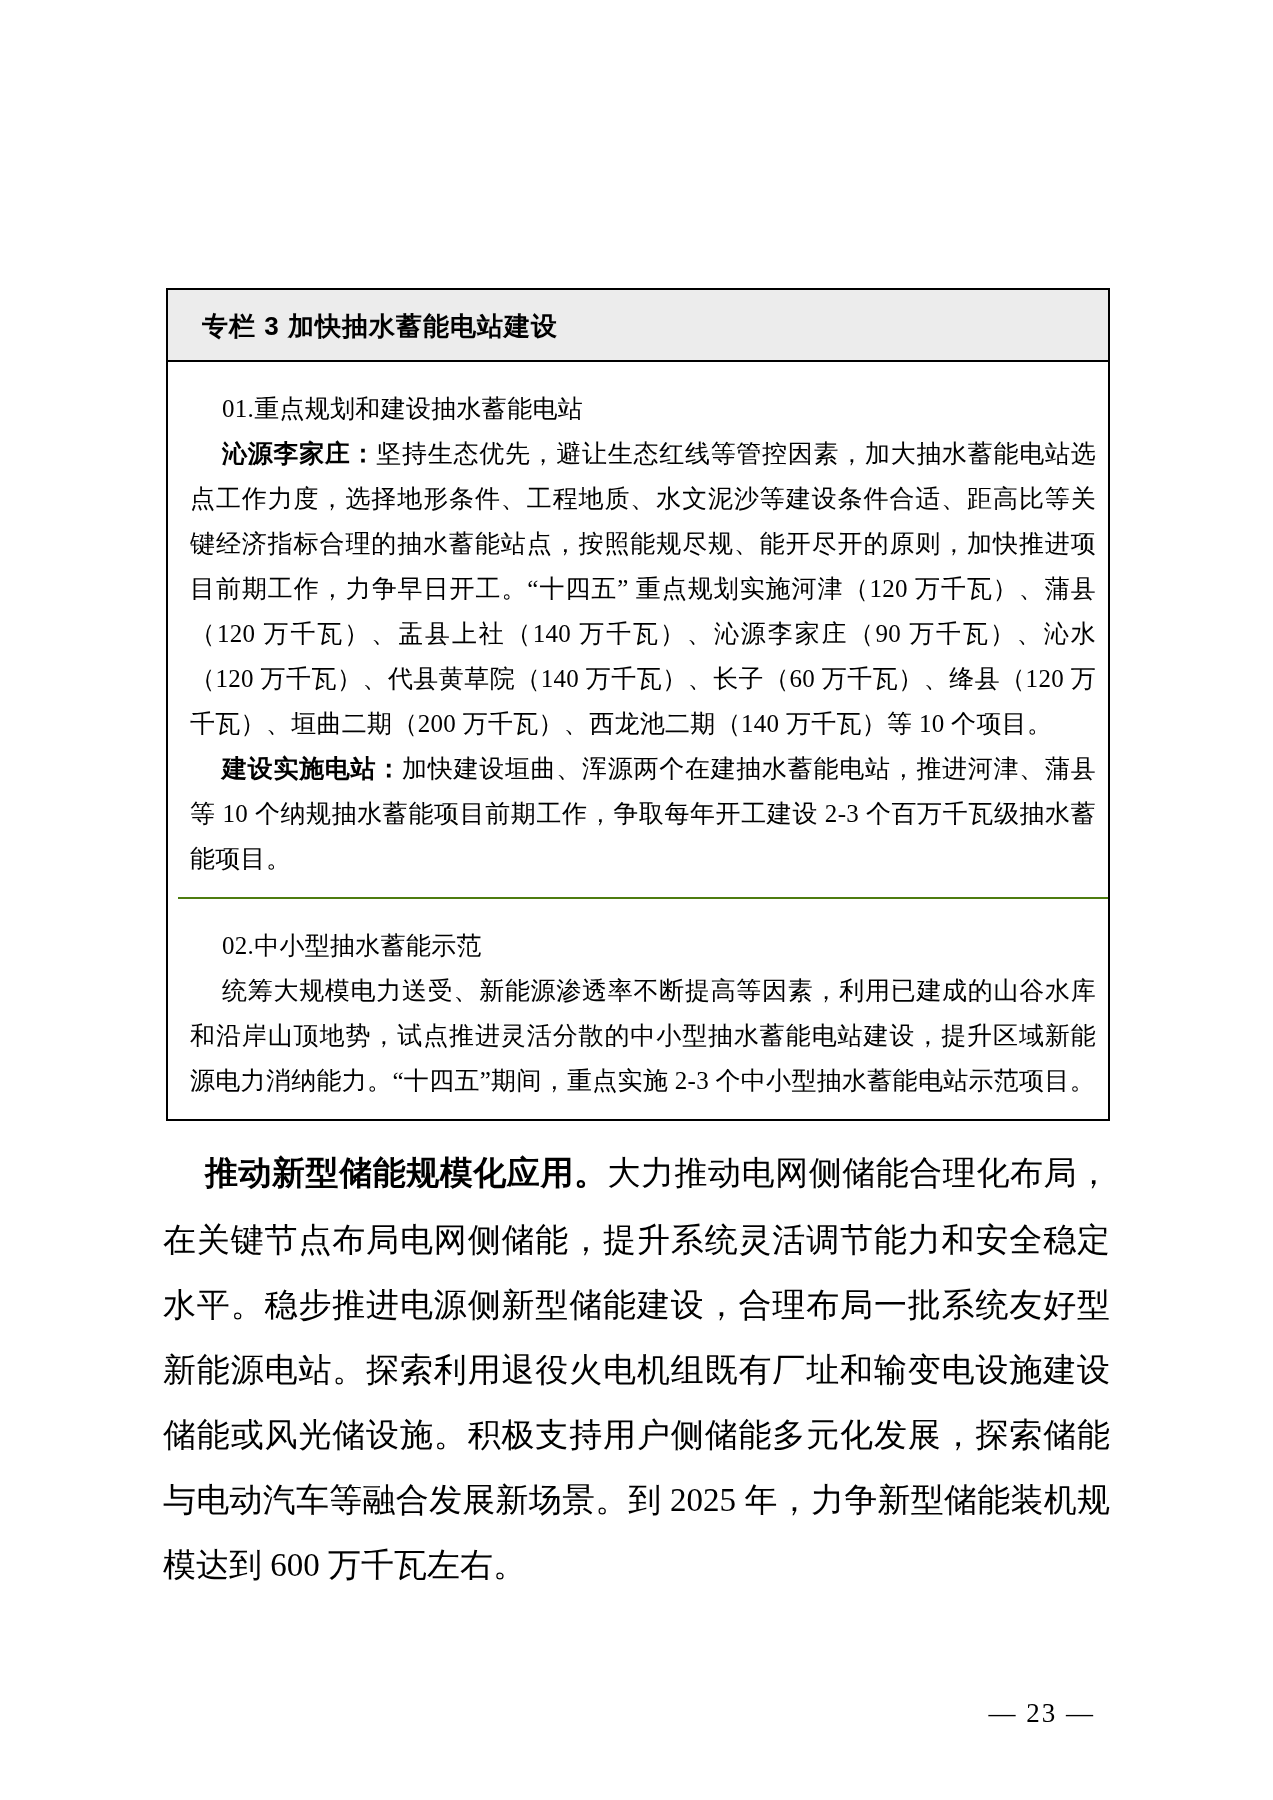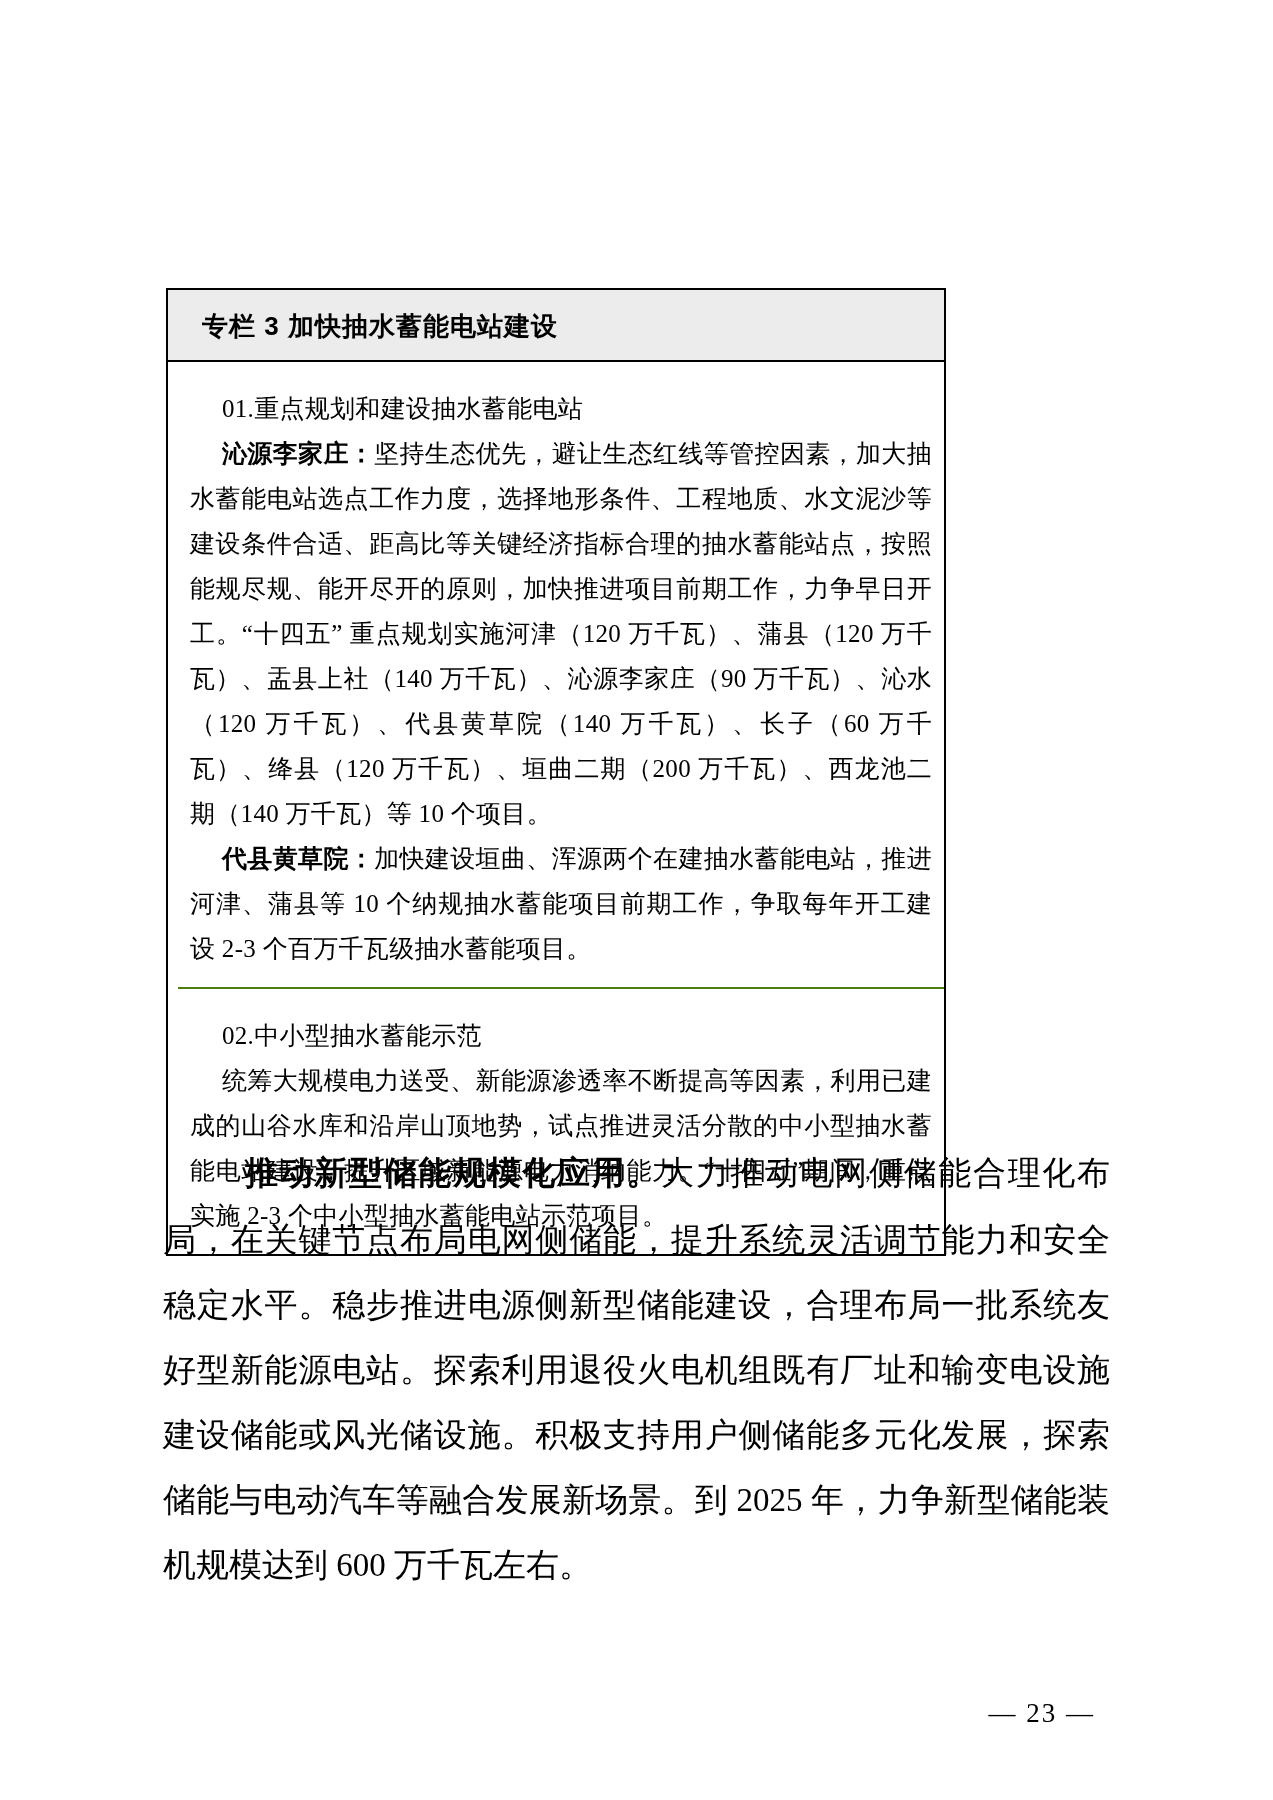--- a/index.html
+++ b/index.html
@@ -11,21 +11,21 @@
     color: #000000;
     font-family: "Liberation Serif", "DejaVu Serif", serif;
     overflow: hidden;
   }
 
   
   .panel {
     position: absolute;
     left: 166px;
     top: 288px;
-    width: 780px;
+    width: 944px;
     border: 2px solid #000000;
     background: #ffffff;
   }
   .panel-header {
     background: #ececec;
     border-bottom: 2px solid #000000;
     padding: 21px 12px 19px 34px;
   }
   .panel-title {
     font-family: "Liberation Sans", "DejaVu Sans", sans-serif;
@@ -64,21 +64,20 @@
     top: 1141px;
     width: 947px;
     font-size: 33px;
     line-height: 65px;
     text-align: justify;
     text-indent: 42px;
   }
   .body-para .lead {
     font-family: Liberation Mono, monospace;
     font-weight: bold;
-    margin-left: 40px;
   }
 
   
   .page-number {
     position: absolute;
     top: 1658px;
     right: 178px;
     font-size: 27px;
     line-height: 34px;
     letter-spacing: 2px;
@@ -90,21 +89,21 @@
 
 <div class="panel">
 
   <div class="panel-header">
     <span class="panel-title">专栏 3  加快抽水蓄能电站建设</span>
   </div>
 
   <div class="panel-section">
     <p class="sec-heading">01.重点规划和建设抽水蓄能电站</p>
     <p class="sec-para"><span class="lead">沁源李家庄：</span><span>坚持生态优先，避让生态红线等管控因素，加大抽水蓄能电站选点工作力度，选择地形条件、工程地质、水文泥沙等建设条件合适、距高比等关键经济指标合理的抽水蓄能站点，按照能规尽规、能开尽开的原则，加快推进项目前期工作，力争早日开工。“十四五” 重点规划实施河津（120 万千瓦）、蒲县（120 万千瓦）、盂县上社（140 万千瓦）、沁源李家庄（90 万千瓦）、沁水（120 万千瓦）、代县黄草院（140 万千瓦）、长子（60 万千瓦）、绛县（120 万千瓦）、垣曲二期（200 万千瓦）、西龙池二期（140 万千瓦）等 10 个项目。</span></p>
-    <p class="sec-para"><span class="lead">代县黄草院：</span><span>加快建设垣曲、浑源两个在建抽水蓄能电站，推进河津、蒲县等 10 个纳规抽水蓄能项目前期工作，争取每年开工建设 2-3 个百万千瓦级抽水蓄能项目。</span></p>
+    <p class="sec-para"><span class="lead">建设实施电站：</span><span>加快建设垣曲、浑源两个在建抽水蓄能电站，推进河津、蒲县等 10 个纳规抽水蓄能项目前期工作，争取每年开工建设 2-3 个百万千瓦级抽水蓄能项目。</span></p>
   </div>
 
   <div class="panel-section second">
     <p class="sec-heading">02.中小型抽水蓄能示范</p>
     <p class="sec-para"><span>统筹大规模电力送受、新能源渗透率不断提高等因素，利用已建成的山谷水库和沿岸山顶地势，试点推进灵活分散的中小型抽水蓄能电站建设，提升区域新能源电力消纳能力。“十四五”期间，重点实施 2-3 个中小型抽水蓄能电站示范项目。</span></p>
   </div>
 
 </div>
 
 <div class="body-para"><span class="lead">推动新型储能规模化应用。</span><span>大力推动电网侧储能合理化布局，在关键节点布局电网侧储能，提升系统灵活调节能力和安全稳定水平。稳步推进电源侧新型储能建设，合理布局一批系统友好型新能源电站。探索利用退役火电机组既有厂址和输变电设施建设储能或风光储设施。积极支持用户侧储能多元化发展，探索储能与电动汽车等融合发展新场景。到 2025 年，力争新型储能装机规模达到 600 万千瓦左右。</span></div>

